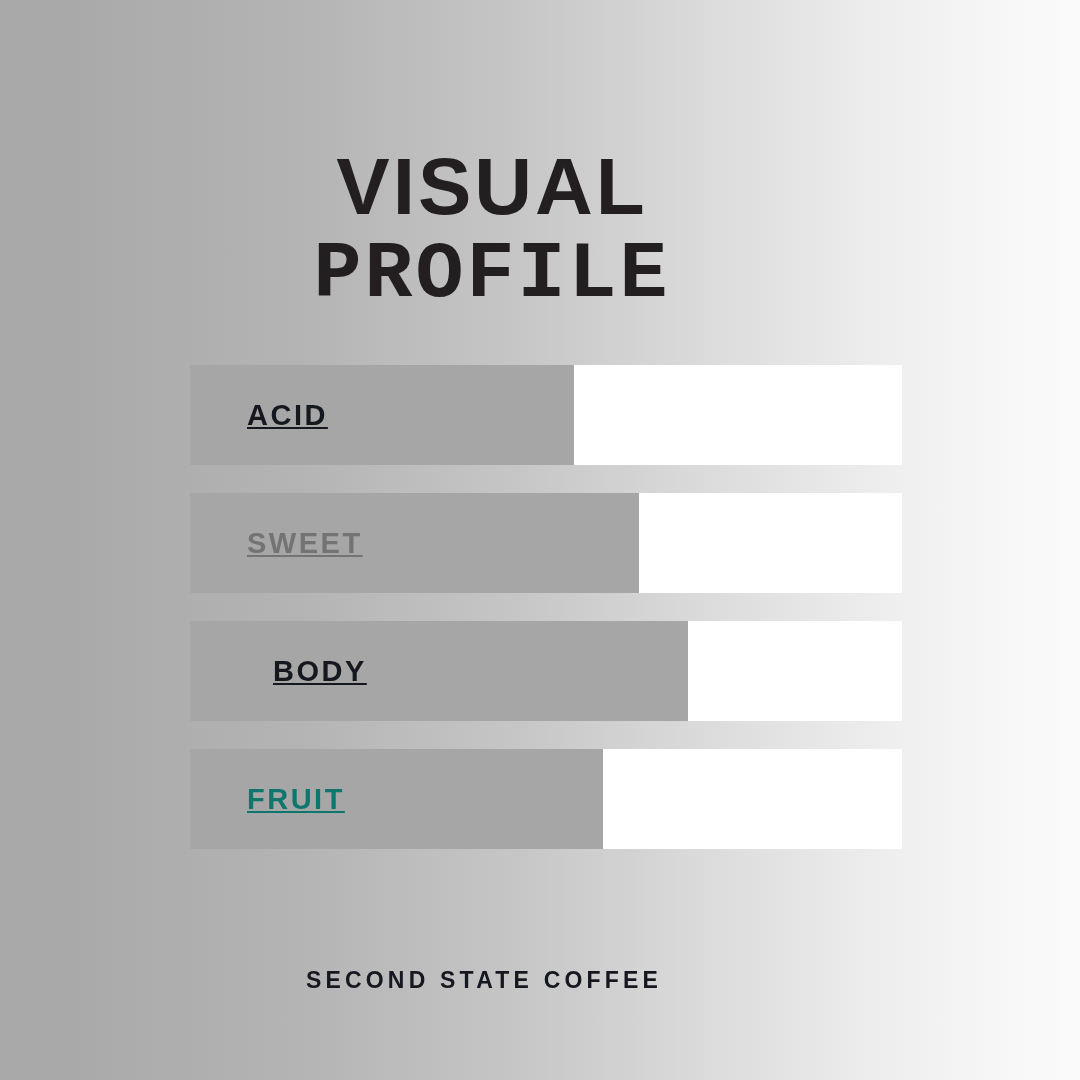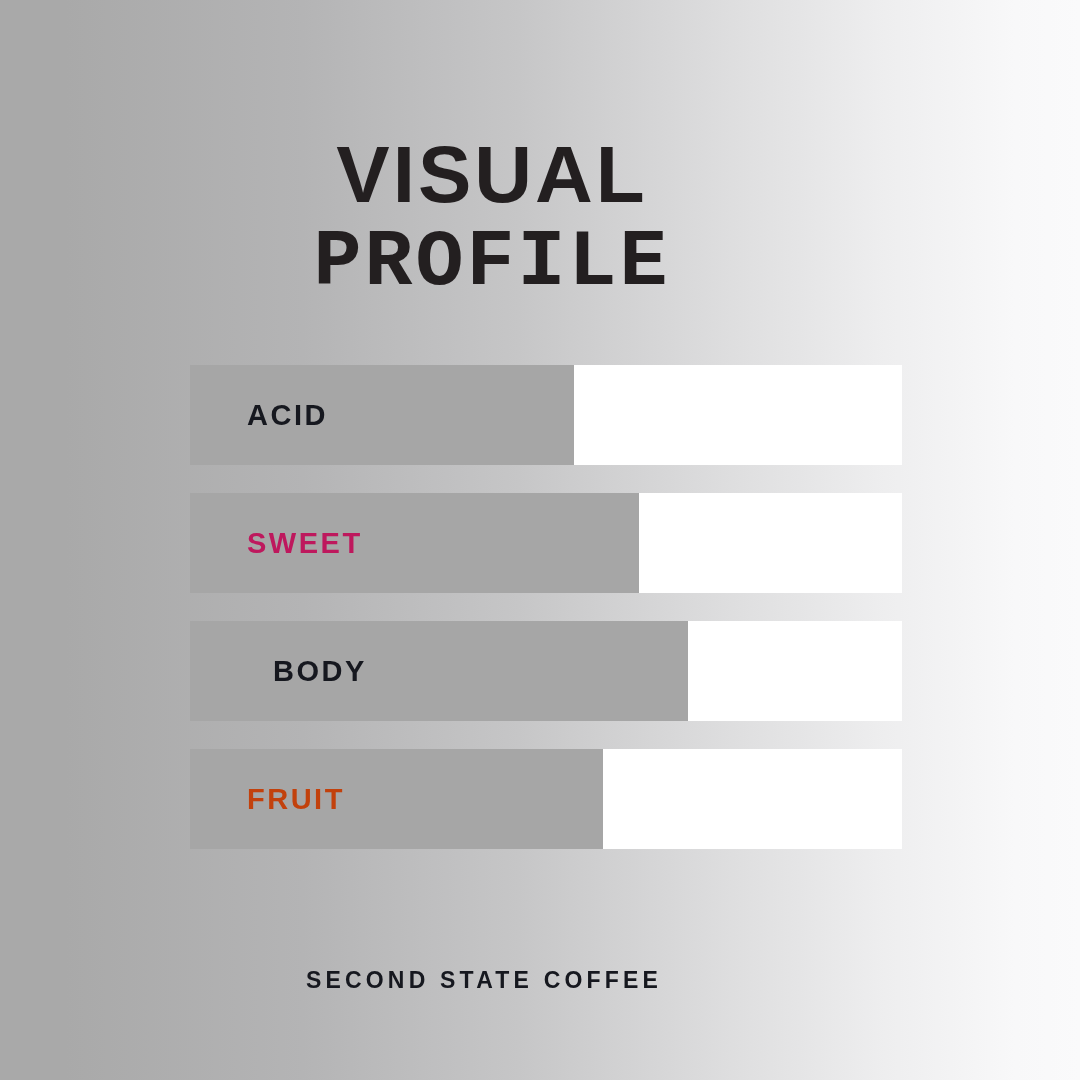--- a/index.html
+++ b/index.html
@@ -28,21 +28,21 @@
       #f8f8f9 94%,
       #fafafb 100%
     );
     box-sizing: border-box;
   }
 
   
   #title-block {
     position: absolute;
     left: 0;
-    top: 140px;
+    top: 152px;
     width: 984px;
     text-align: center;
   }
   .title-line {
     display: block;
     font-family: "Liberation Sans", sans-serif;
     font-size: 80px;
     line-height: 70px;
     font-weight: 700;
     letter-spacing: 3px;
@@ -85,20 +85,21 @@
     top: 0;
     height: 100px;
     display: flex;
     align-items: center;
     font-family: "Liberation Sans", sans-serif;
     font-size: 29px;
     font-weight: 700;
     letter-spacing: 2.5px;
     color: #16181f;
     white-space: nowrap;
+    text-decoration: underline;
   }
 
   
   #footer {
     position: absolute;
     left: 0;
     top: 967px;
     width: 968px;
     text-align: center;
   }
@@ -123,31 +124,31 @@
 
   <div id="bars">
 
     <div class="bar-row" style="background: rgb(255, 255, 255);">
       <div class="bar-fill" style="width: 54%; background: rgb(166, 166, 166);"></div>
       <div class="bar-label" style="color: rgb(22, 24, 31);">ACID</div>
     </div>
 
     <div class="bar-row" style="background: rgb(255, 255, 255);">
       <div class="bar-fill" style="width: 63%; background: rgb(166, 166, 166);"></div>
-      <div class="bar-label" style="color: #be185d;">SWEET</div>
+      <div class="bar-label" style="color: #737373;">SWEET</div>
     </div>
 
     <div class="bar-row" style="background: rgb(255, 255, 255);">
       <div class="bar-fill" style="width: 70%; background: rgb(166, 166, 166);"></div>
       <div class="bar-label" style="color: rgb(22, 24, 31); margin-left: 26px;">BODY</div>
     </div>
 
     <div class="bar-row" style="background: rgb(255, 255, 255);">
       <div class="bar-fill" style="width: 58%; background: rgb(166, 166, 166);"></div>
-      <div class="bar-label" style="color: #c2410c;">FRUIT</div>
+      <div class="bar-label" style="color: #0f766e;">FRUIT</div>
     </div>
 
   </div>
 
   <div id="footer">
     <span id="footer-text" style="color: rgb(22, 24, 31);">SECOND STATE COFFEE</span>
   </div>
 
 </div>
 

